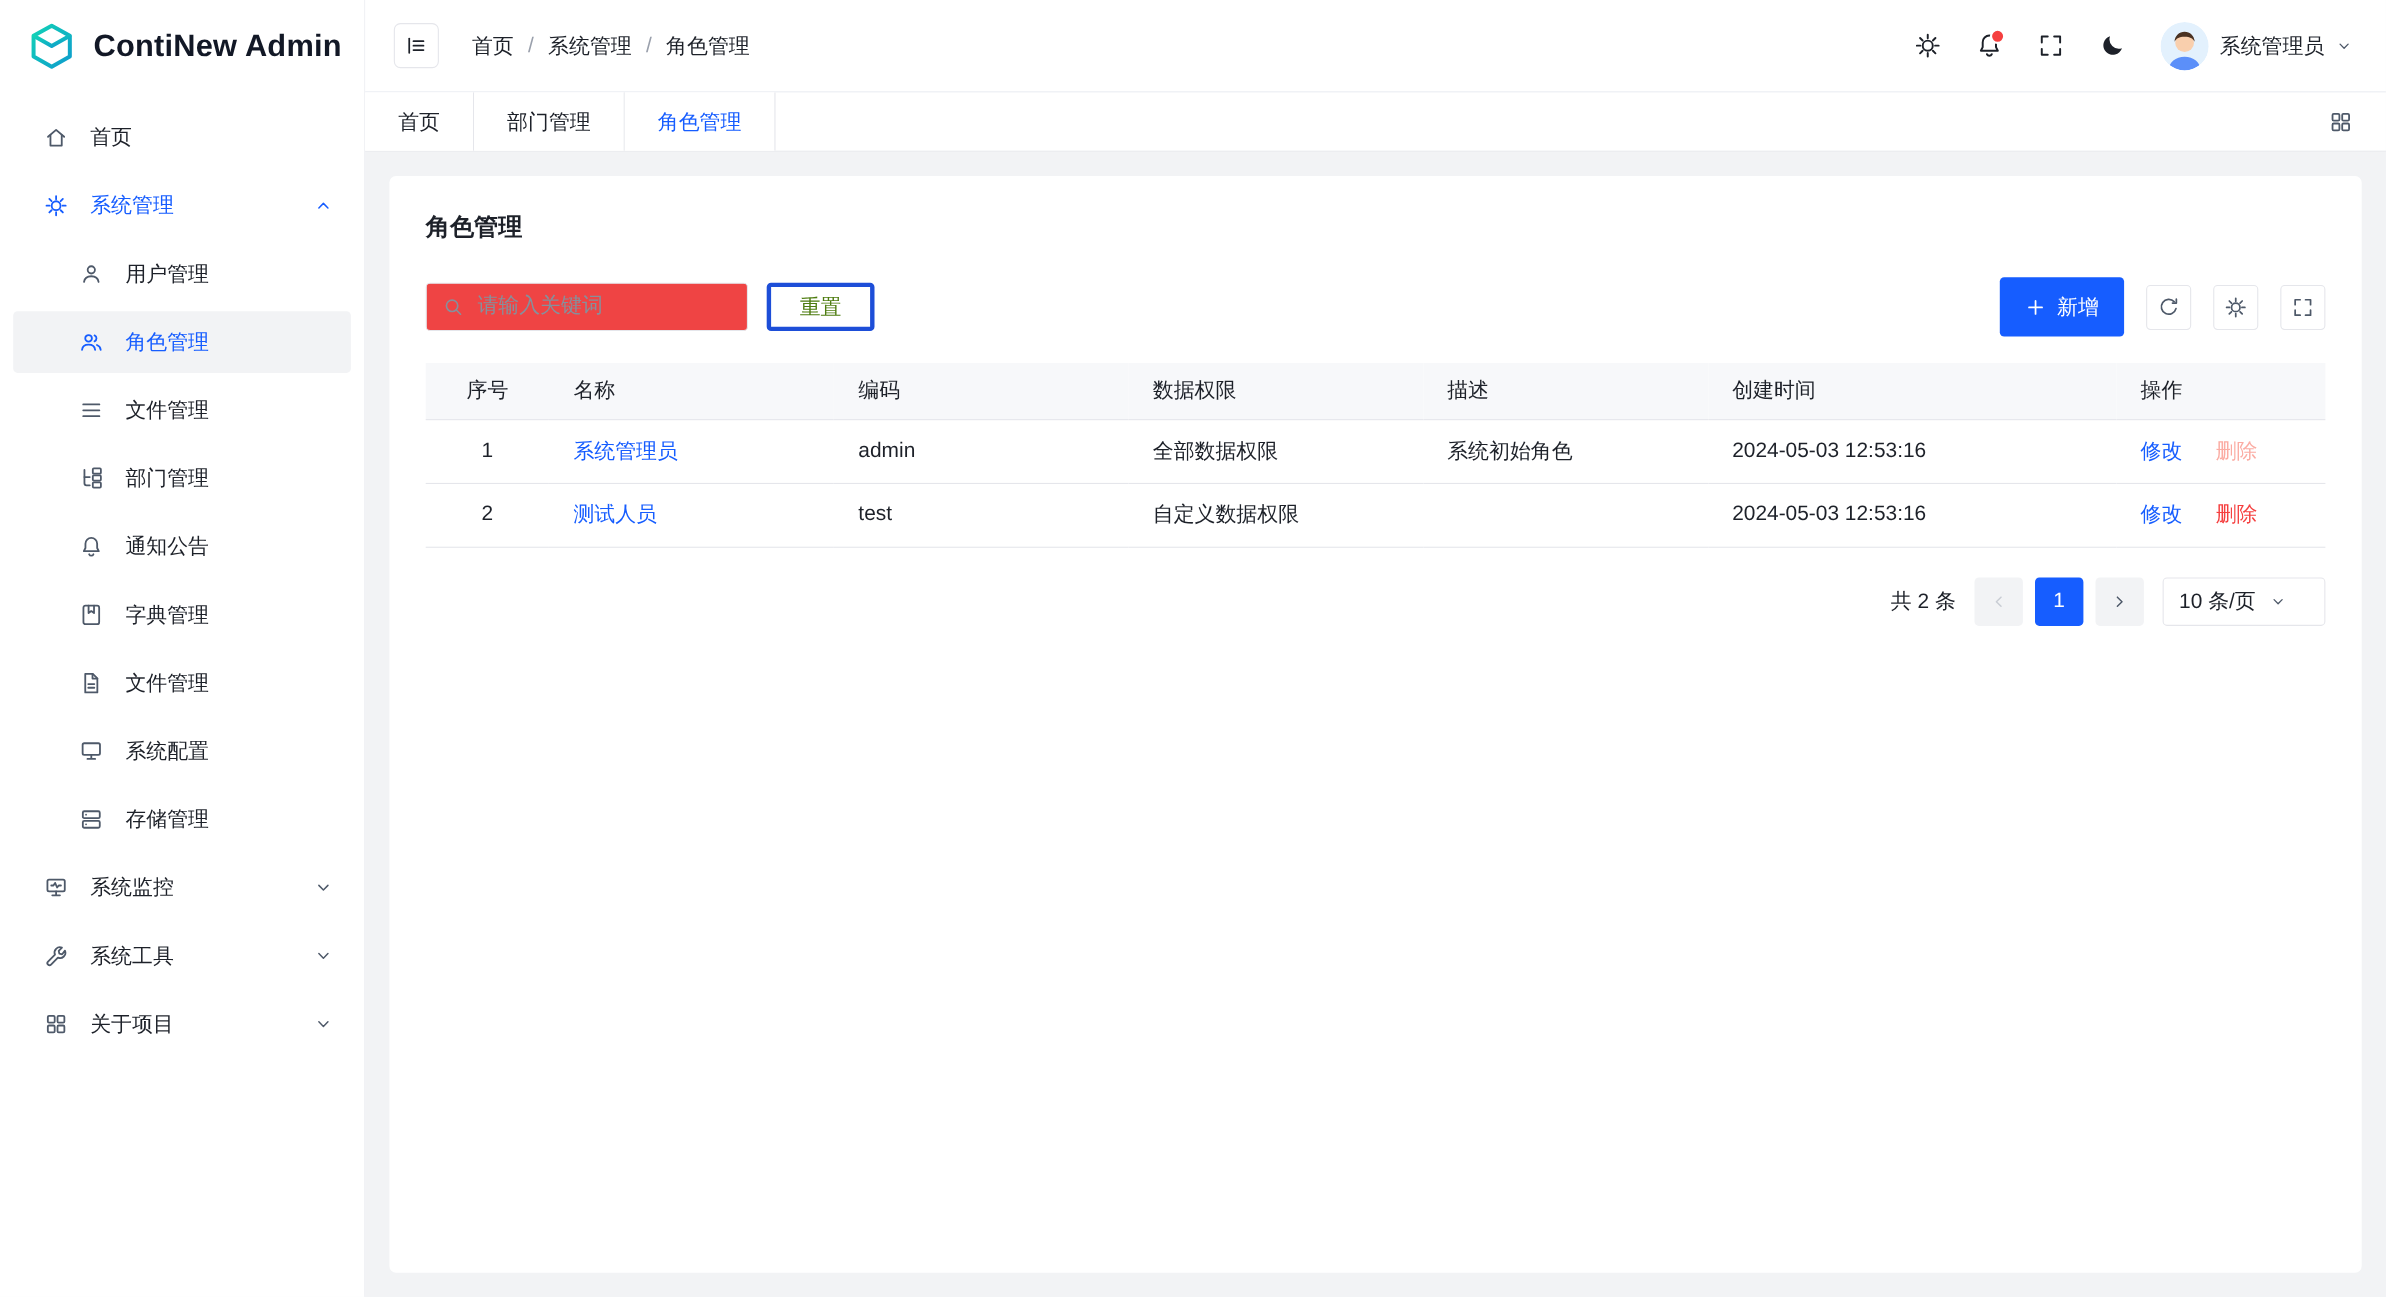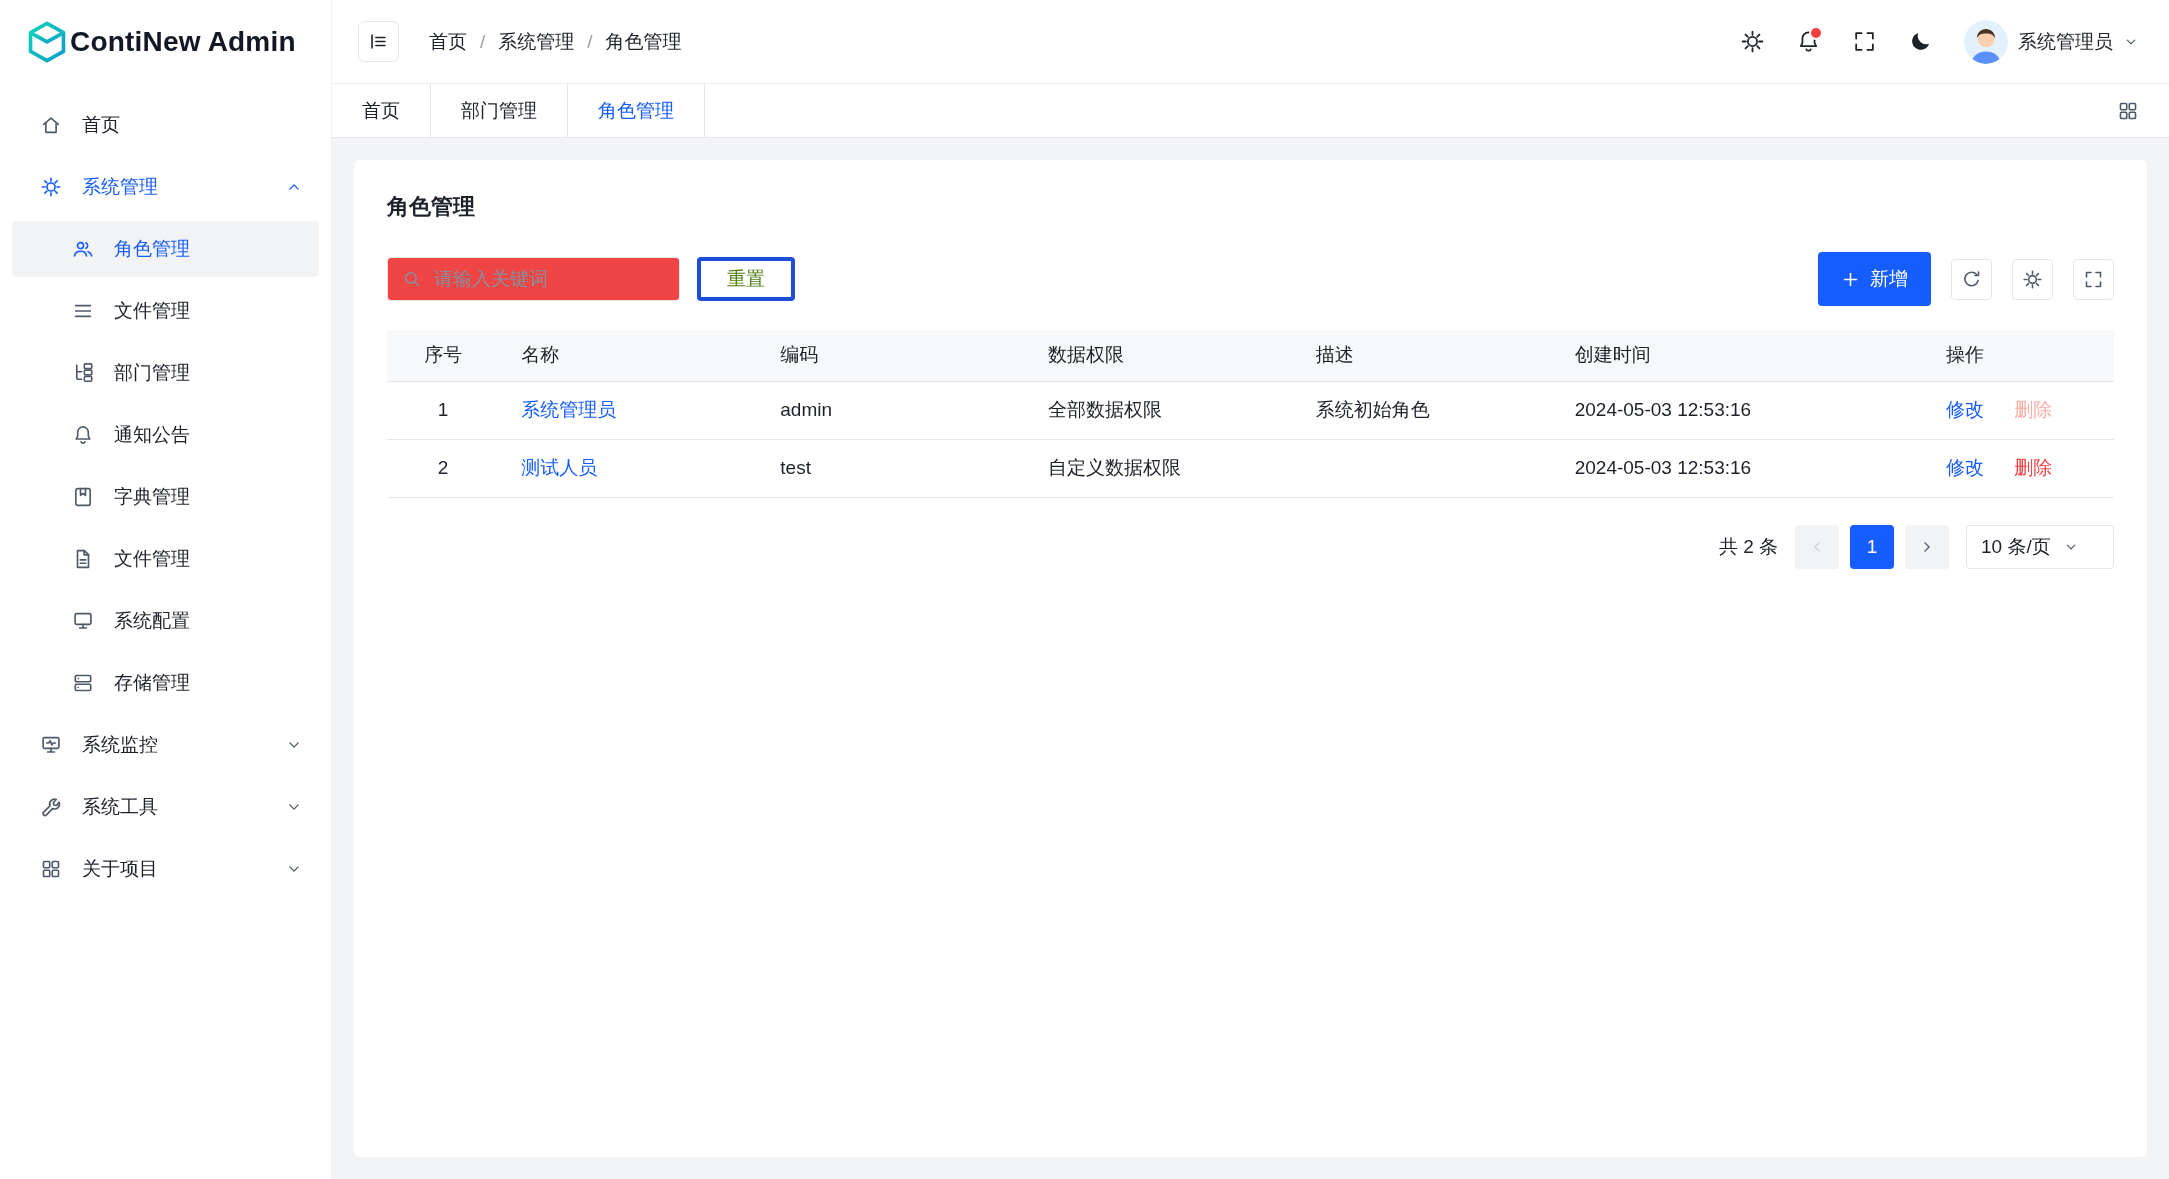--- a/index.html
+++ b/index.html
@@ -12,21 +12,21 @@
   }
   .app{display:flex;width:100%;height:100%;}
 
   
   .ic{width:22px;height:22px;fill:none;stroke:currentColor;stroke-width:1.8;
       stroke-linecap:round;stroke-linejoin:round;flex:none;display:block;}
 
   
   .sidebar{width:332px;flex:none;background:#fff;border-right:1px solid #f0f1f4;
            display:flex;flex-direction:column;}
-  .logo{height:83px;flex:none;display:flex;align-items:center;gap:0;padding-left:24px;}
+  .logo{height:83px;flex:none;display:flex;align-items:center;gap:15px;padding-left:24px;}
   .logo-ic{width:46px;height:46px;}
   .logo-text{font-size:28px;font-weight:700;color:#121826;letter-spacing:.2px;white-space:nowrap;}
   .menu{flex:1;padding-top:8px;overflow:hidden;}
   .menu-item{height:56px;margin:6px 12px;padding:0 16px 0 28px;border-radius:4px;
              display:flex;align-items:center;gap:20px;cursor:pointer;color:#1d2129;}
   .menu-item .ic{color:#4e5969;}
   .menu-item.sub{padding-left:60px;}
   .menu-item.blue{color:#165dff;}
   .menu-item.blue .ic{color:#165dff;}
   .menu-item.active{background:#f2f3f5;color:#165dff;}
@@ -250,20 +250,26 @@
         <span class="mi-label">首页</span>
       </div>
       <div class="menu-item blue">
         <svg class="ic">
             <use href="#i-gear"></use>
           </svg>
         <span class="mi-label">系统管理</span>
         <svg class="ic chev">
             <use href="#i-chev-up"></use>
           </svg>
+      </div>
+      <div class="menu-item sub">
+        <svg class="ic">
+            <use href="#i-user"></use>
+          </svg>
+        <span class="mi-label">用户管理</span>
       </div>
       <div class="menu-item sub active">
         <svg class="ic">
             <use href="#i-users"></use>
           </svg>
         <span class="mi-label">角色管理</span>
       </div>
       <div class="menu-item sub">
         <svg class="ic">
             <use href="#i-list"></use>

